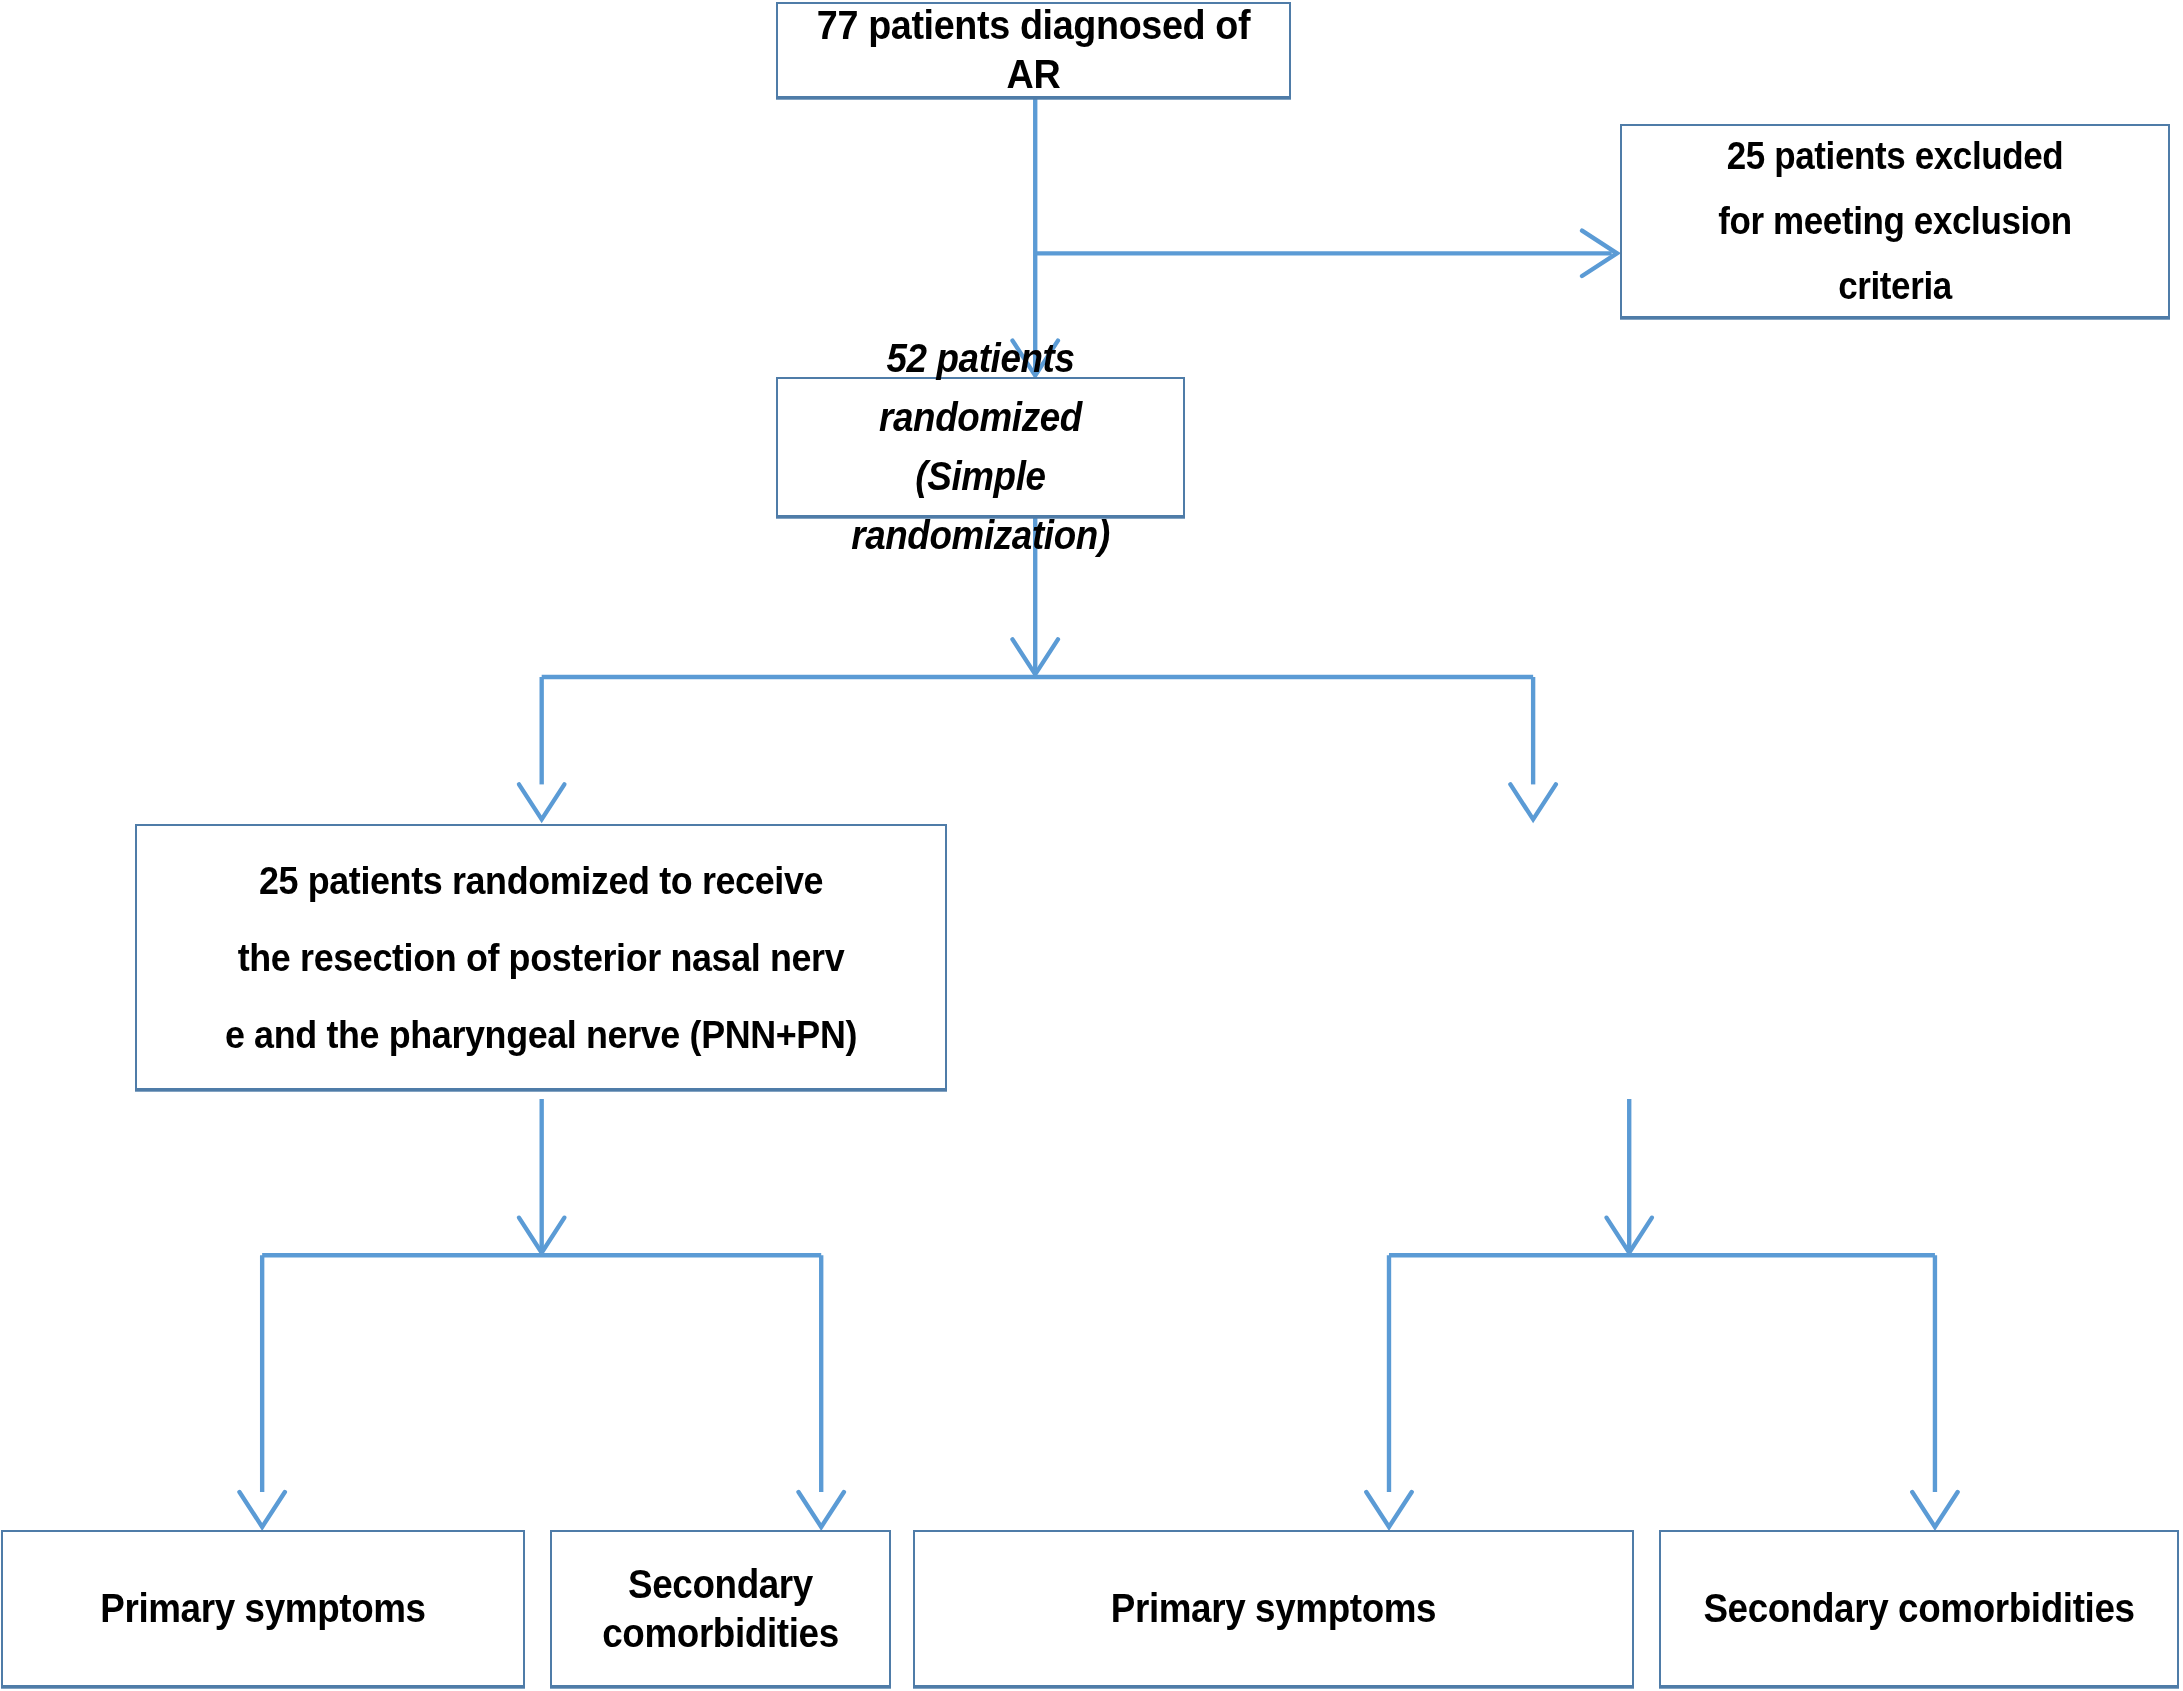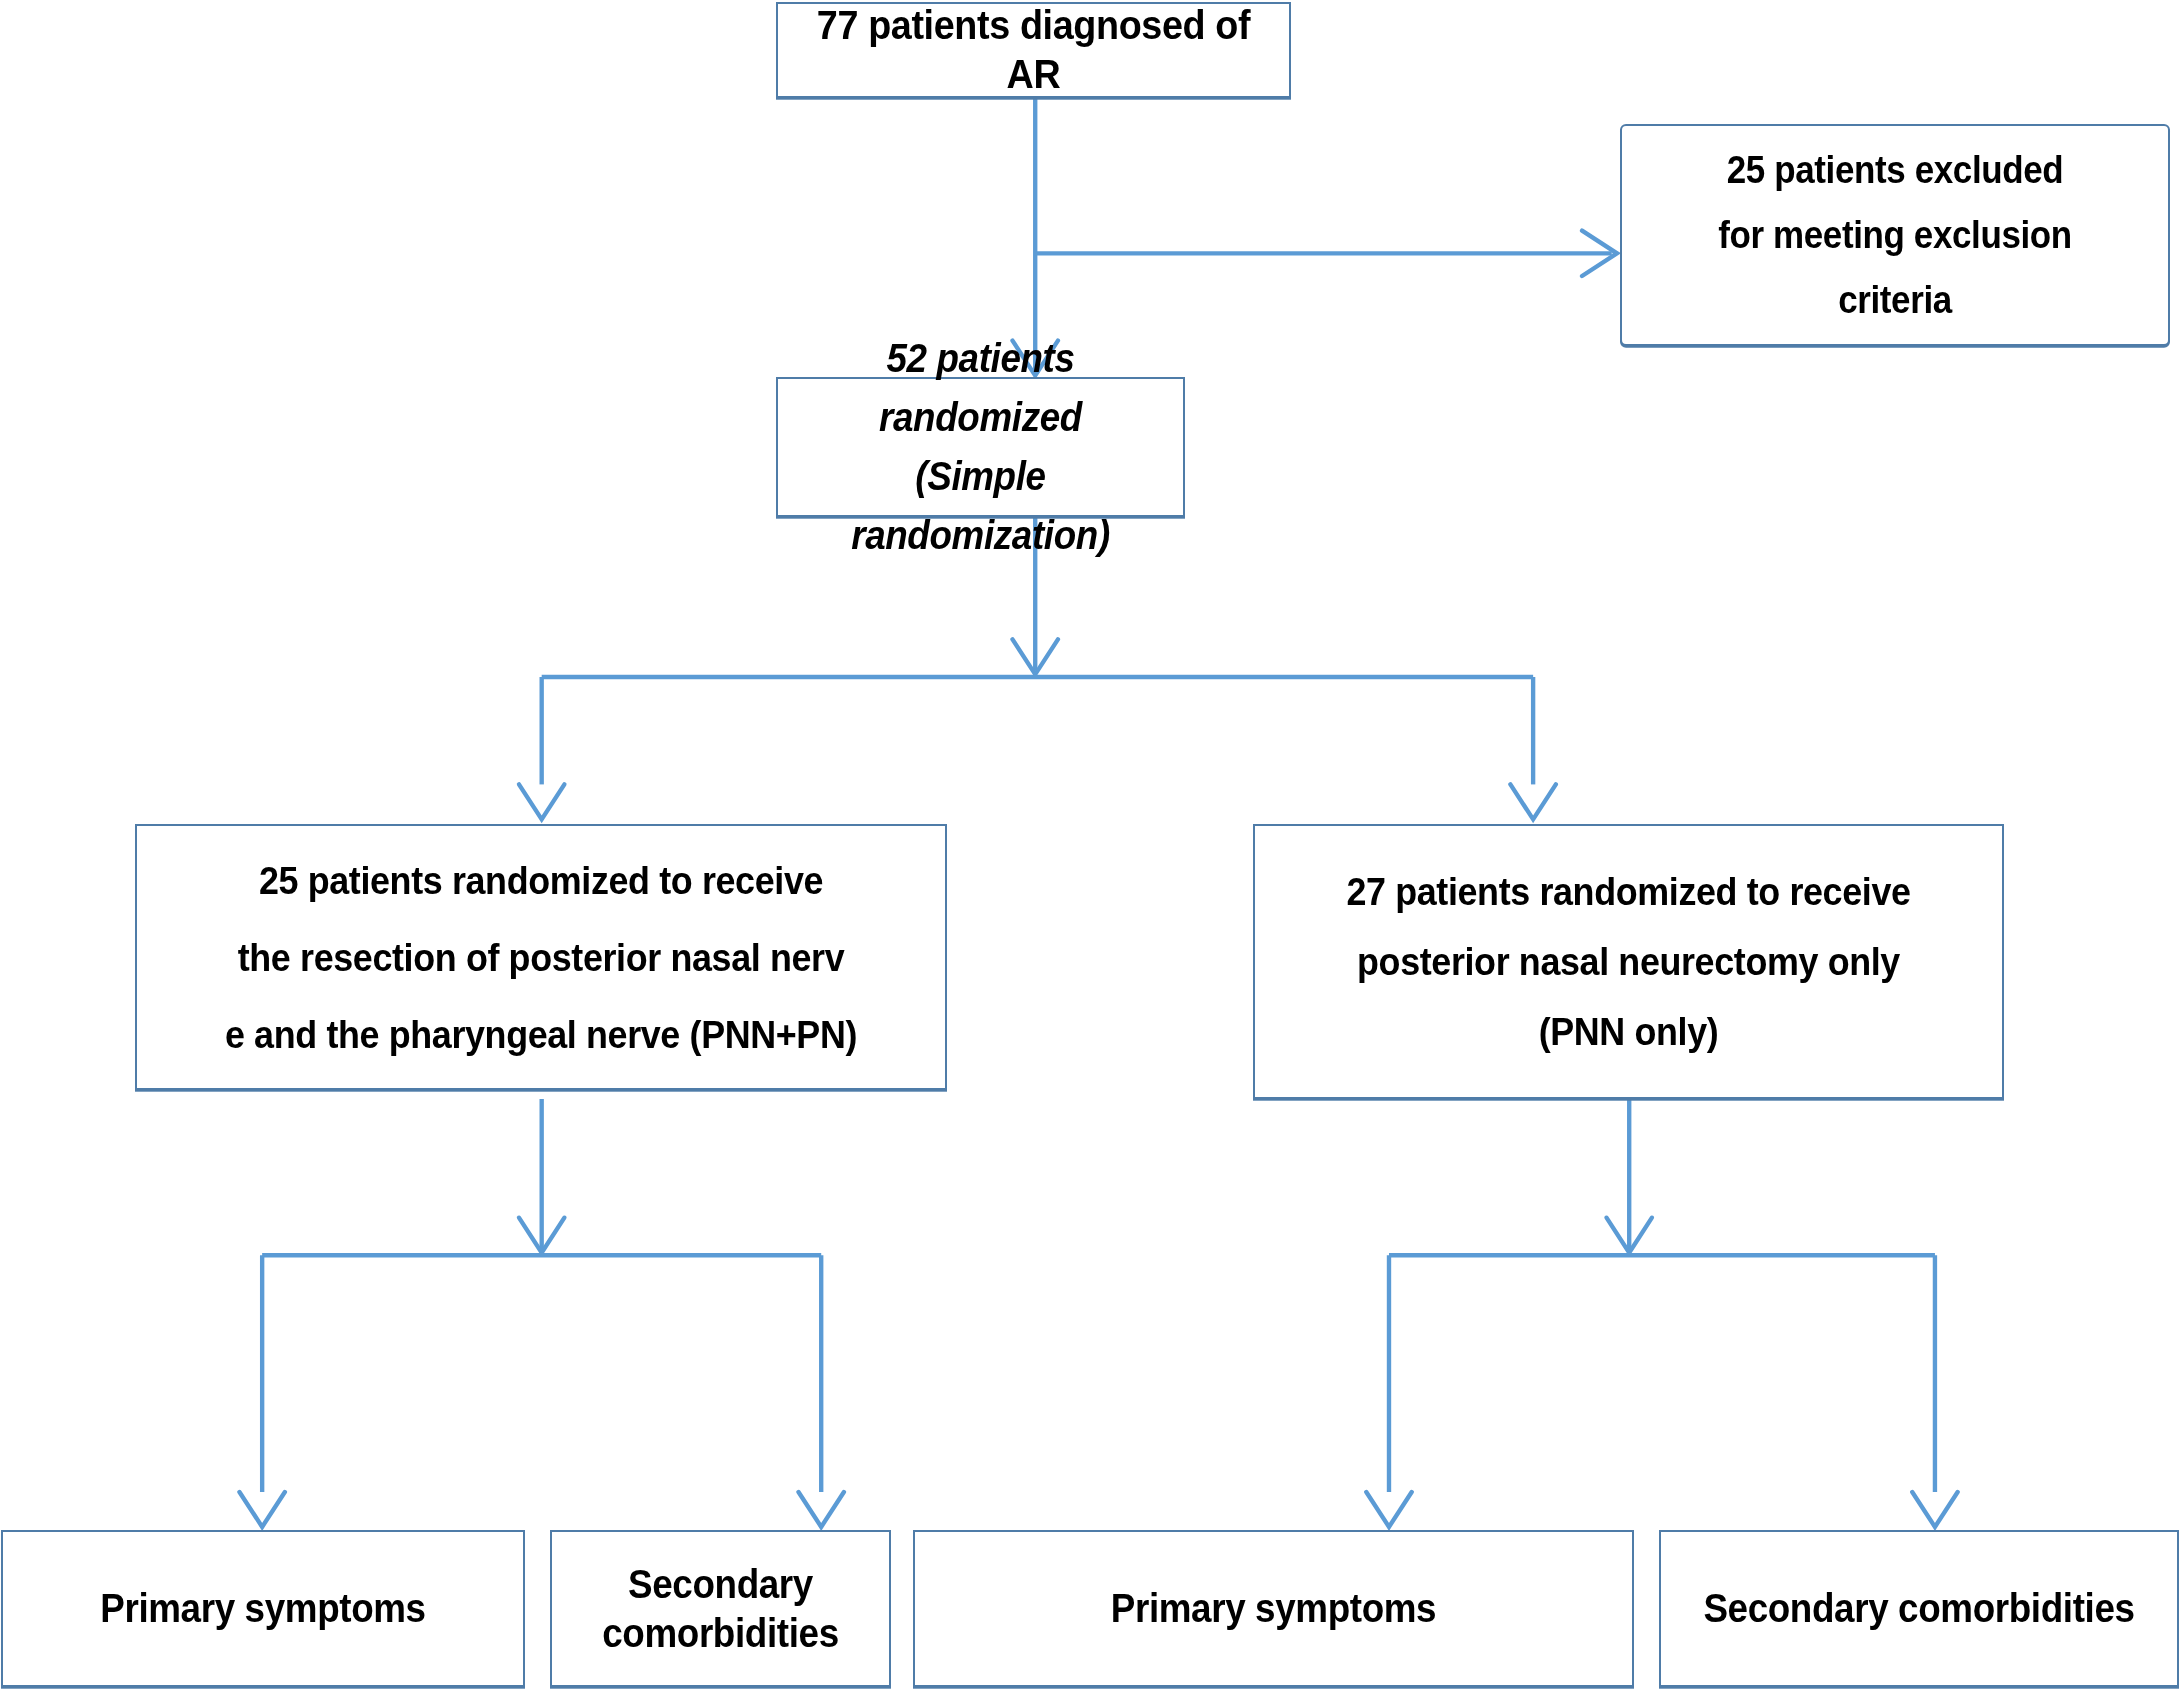--- a/index.html
+++ b/index.html
@@ -47,21 +47,21 @@
     white-space: pre-line;
     letter-spacing: -0.4px;
     transform: scaleX(0.92);
     transform-origin: center center;
   }
 
   
   #node-enrolled      { left: 776px;  top: 1.7px;    width: 515px;  height: 96px; }
   #node-enrolled .txt { font-size: 41px; line-height: 49px; }
 
-  #node-excluded      { left: 1620px; top: 124px;  width: 550px;  height: 222px; border-radius: 6px; }
+  #node-excluded      { left: 1620px; top: 124px;  width: 550px;  height: 194px; }
   #node-excluded .txt { font-size: 38px; line-height: 65px; }
 
   #node-randomized      { left: 776px;  top: 377px;  width: 409px;  height: 140px; font-style: italic; }
   #node-randomized .txt { font-size: 40px; line-height: 59px; }
 
   #node-arm-left      { left: 135px;  top: 824px;  width: 812px;  height: 266px; }
   #node-arm-left .txt { font-size: 39px; line-height: 77px; }
 
   #node-arm-right      { left: 1253px; top: 824px;  width: 751px;  height: 275px; }
   #node-arm-right .txt { font-size: 39px; line-height: 70px; }
@@ -142,25 +142,20 @@
     <span class="txt">52 patients randomized
 (Simple randomization)</span>
   </div>
 
   <div class="node" id="node-arm-left">
     <span class="txt">25 patients randomized to receive
 the resection of posterior nasal nerv
 e  and the pharyngeal nerve (PNN+PN)</span>
   </div>
 
-  <div class="node" id="node-arm-right">
-    <span class="txt">27 patients randomized to receive
-posterior nasal neurectomy only
-(PNN only)</span>
-  </div>
 
   <div class="node outcome" id="node-out-1">
     <span class="txt">Primary symptoms</span>
   </div>
 
   <div class="node outcome" id="node-out-2">
     <span class="txt">Secondary comorbidities</span>
   </div>
 
   <div class="node outcome" id="node-out-3">

